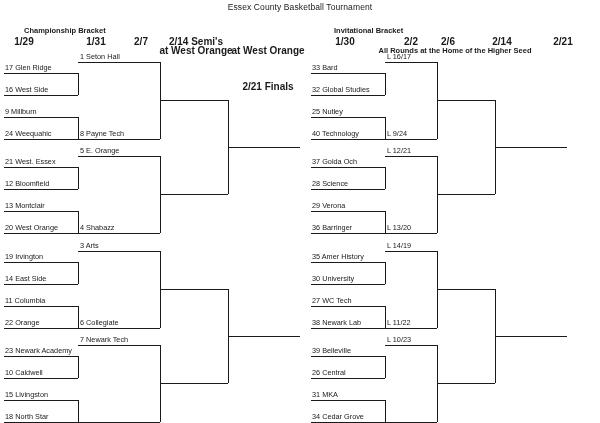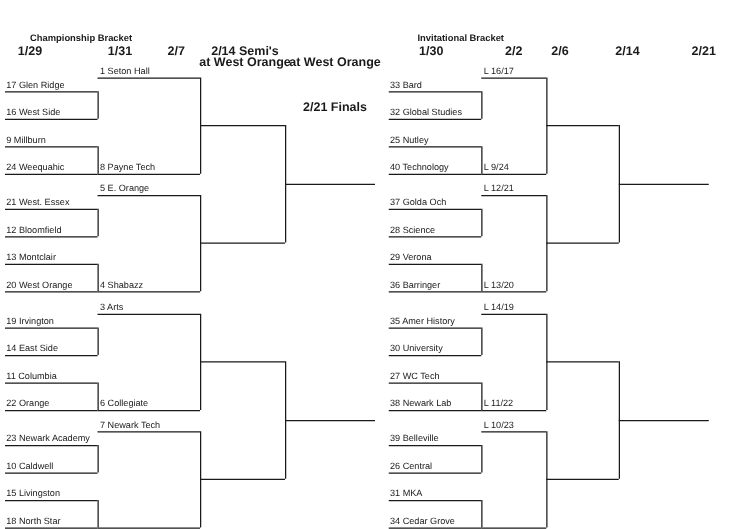--- a/index.html
+++ b/index.html
@@ -23,38 +23,40 @@
 
   
   .h{position:absolute;height:0;border-top:1.6px solid #1a1a1a;}
   .v{position:absolute;width:0;border-left:1.6px solid #1a1a1a;}
 </style>
 </head>
 <body>
 
 <div id="bracket-root">
 
+  <div class="title">Essex County Basketball Tournament</div>
 
   <div class="sec-head" style="left:24px;top:26px;">Championship Bracket</div>
 
   <div class="round-head" style="left:24px;top:37px;">1/29</div>
   <div class="round-head" style="left:96px;top:37px;">1/31</div>
   <div class="round-head" style="left:141px;top:37px;">2/7</div>
   <div class="round-head" style="left:196px;top:37px;">2/14 Semi's</div>
   <div class="round-head" style="left:196px;top:46px;">at West Orange</div>
   <div class="round-head" style="left:268px;top:37px;margin-top:45px;">2/21 Finals</div>
   <div class="round-head" style="left:268px;top:46px;">at West Orange</div>
 
   <div class="sec-head" style="left:334px;top:26px;">Invitational Bracket</div>
 
   <div class="round-head" style="left:345px;top:37px;">1/30</div>
   <div class="round-head" style="left:411px;top:37px;">2/2</div>
   <div class="round-head" style="left:448px;top:37px;">2/6</div>
   <div class="round-head" style="left:502px;top:37px;">2/14</div>
   <div class="round-head" style="left:563px;top:37px;">2/21</div>
+  <div class="sub-note" style="left:455px;top:46px;">All Rounds at the Home of the Higher Seed</div>
 
   <div class="h" style="left:4px;top:73px;width:74px;"></div>
   <div class="h" style="left:4px;top:95px;width:74px;"></div>
   <div class="h" style="left:4px;top:117px;width:74px;"></div>
   <div class="h" style="left:4px;top:139px;width:74px;"></div>
   <div class="h" style="left:4px;top:167px;width:74px;"></div>
   <div class="h" style="left:4px;top:189px;width:74px;"></div>
   <div class="h" style="left:4px;top:211px;width:74px;"></div>
   <div class="h" style="left:4px;top:233px;width:74px;"></div>
   <div class="h" style="left:4px;top:262px;width:74px;"></div>

